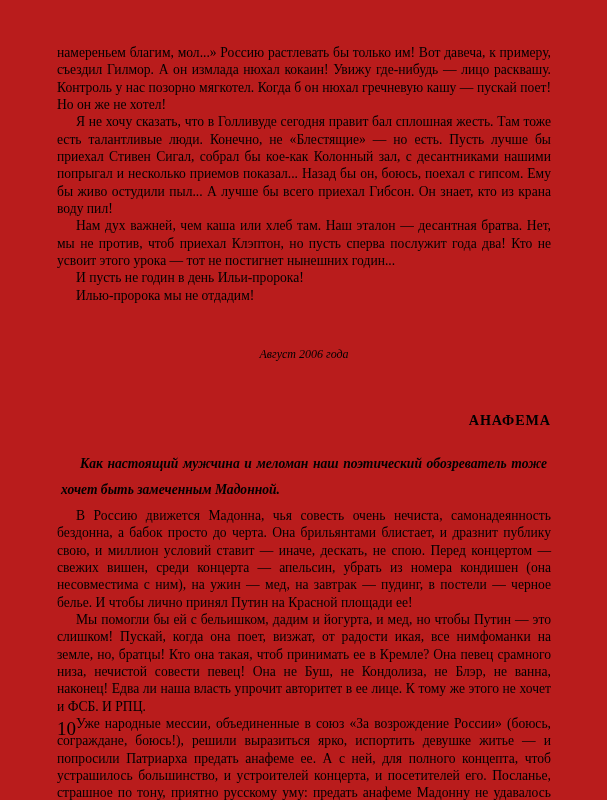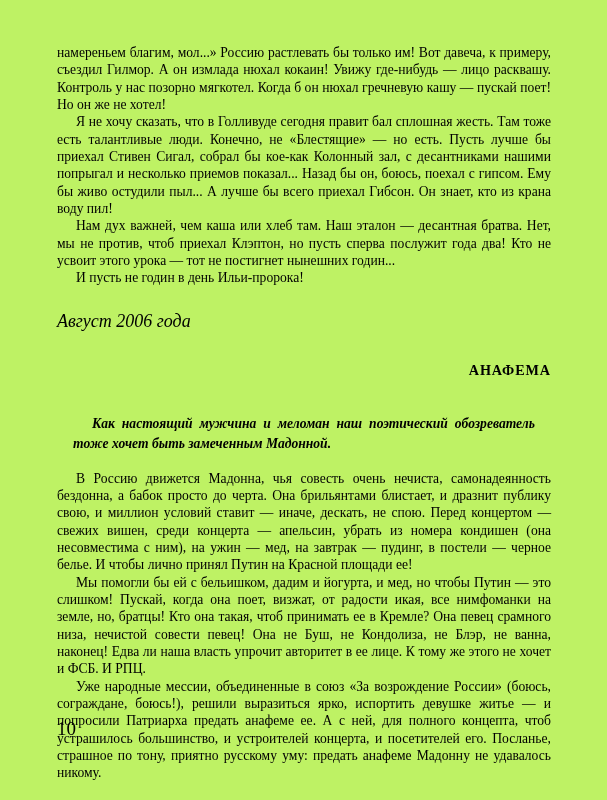--- a/index.html
+++ b/index.html
@@ -6,21 +6,21 @@
   html, body {
     margin: 0;
     padding: 0;
     background: #ffffff;
   }
 
   .page {
     position: relative;
     width: 607px;
     height: 800px;
-    background: #bef264;
+    background: #b91c1c;
     overflow: hidden;
     font-family: "Liberation Serif", "DejaVu Serif", serif;
     color: #000000;
     -webkit-font-smoothing: antialiased;
   }
 
   .text-column {
     position: absolute;
     left: 57px;
     top: 44px;
@@ -47,45 +47,45 @@
     margin: 0;
     font-size: 13.6px;
     line-height: 17.35px;
     text-align: left;
     text-indent: 19px;
     white-space: nowrap;
   }
 
   
   .date-line {
-    margin: 0;
-    font-size: 18px;
+    margin: 16px;
+    font-size: 12px;
     line-height: 17.35px;
-    text-align: left;
+    text-align: center;
     font-style: italic;
     padding-top: 26px;
   }
 
   
   .section-heading {
     margin: 0;
     padding-top: 32px;
     padding-bottom: 18px;
     font-size: 14.2px;
     line-height: 17.35px;
     font-weight: bold;
     text-align: right;
     letter-spacing: 0.9px;
   }
 
   
   p.lead {
-    margin: 16px;
+    margin: 4px;
     font-size: 13.6px;
-    line-height: 20px;
+    line-height: 26px;
     text-align: justify;
     text-justify: inter-word;
     text-indent: 19px;
     font-style: italic;
     font-weight: bold;
   }
 
   
   .folio {
     position: absolute;
@@ -104,20 +104,21 @@
   <div class="text-column">
 
     <p class="para continued">намереньем благим, мол...» Россию растлевать бы только им! Вот давеча, к примеру, съездил Гилмор. А он измлада нюхал кокаин! Увижу где-нибудь — лицо расквашу. Контроль у нас позорно мягкотел. Когда б он нюхал гречневую кашу — пускай поет! Но он же не хотел!</p>
 
     <p class="para">Я не хочу сказать, что в Голливуде сегодня правит бал сплошная жесть. Там тоже есть талантливые люди. Конечно, не «Блестящие» — но есть. Пусть лучше бы приехал Стивен Сигал, собрал бы кое-как Колонный зал, с десантниками нашими попрыгал и несколько приемов показал... Назад бы он, боюсь, поехал с гипсом. Ему бы живо остудили пыл... А лучше бы всего приехал Гибсон. Он знает, кто из крана воду пил!</p>
 
     <p class="para">Нам дух важней, чем каша или хлеб там. Наш эталон — десантная братва. Нет, мы не против, чтоб приехал Клэптон, но пусть сперва послужит года два! Кто не усвоит этого урока — тот не постигнет нынешних годин...</p>
 
     <p class="verse">И пусть не годин в день Ильи-пророка!</p>
 
+    <p class="verse">Илью-пророка мы не отдадим!</p>
 
     <p class="date-line">Август 2006 года</p>
 
     <h2 class="section-heading">АНАФЕМА</h2>
 
     <p class="lead">Как настоящий мужчина и меломан наш поэтический обозреватель тоже хочет быть замеченным Мадонной.</p>
 
     <p class="para">В Россию движется Мадонна, чья совесть очень нечиста, самонадеянность бездонна, а бабок просто до черта. Она брильянтами блистает, и дразнит публику свою, и миллион условий ставит — иначе, дескать, не спою. Перед концертом — свежих вишен, среди концерта — апельсин, убрать из номера кондишен (она несовместима с ним), на ужин — мед, на завтрак — пудинг, в постели — черное белье. И чтобы лично принял Путин на Красной площади ее!</p>
 
     <p class="para">Мы помогли бы ей с бельишком, дадим и йогурта, и мед, но чтобы Путин — это слишком! Пускай, когда она поет, визжат, от радости икая, все нимфоманки на земле, но, братцы! Кто она такая, чтоб принимать ее в Кремле? Она певец срамного низа, нечистой совести певец! Она не Буш, не Кондолиза, не Блэр, не ванна, наконец! Едва ли наша власть упрочит авторитет в ее лице. К тому же этого не хочет и ФСБ. И РПЦ.</p>

